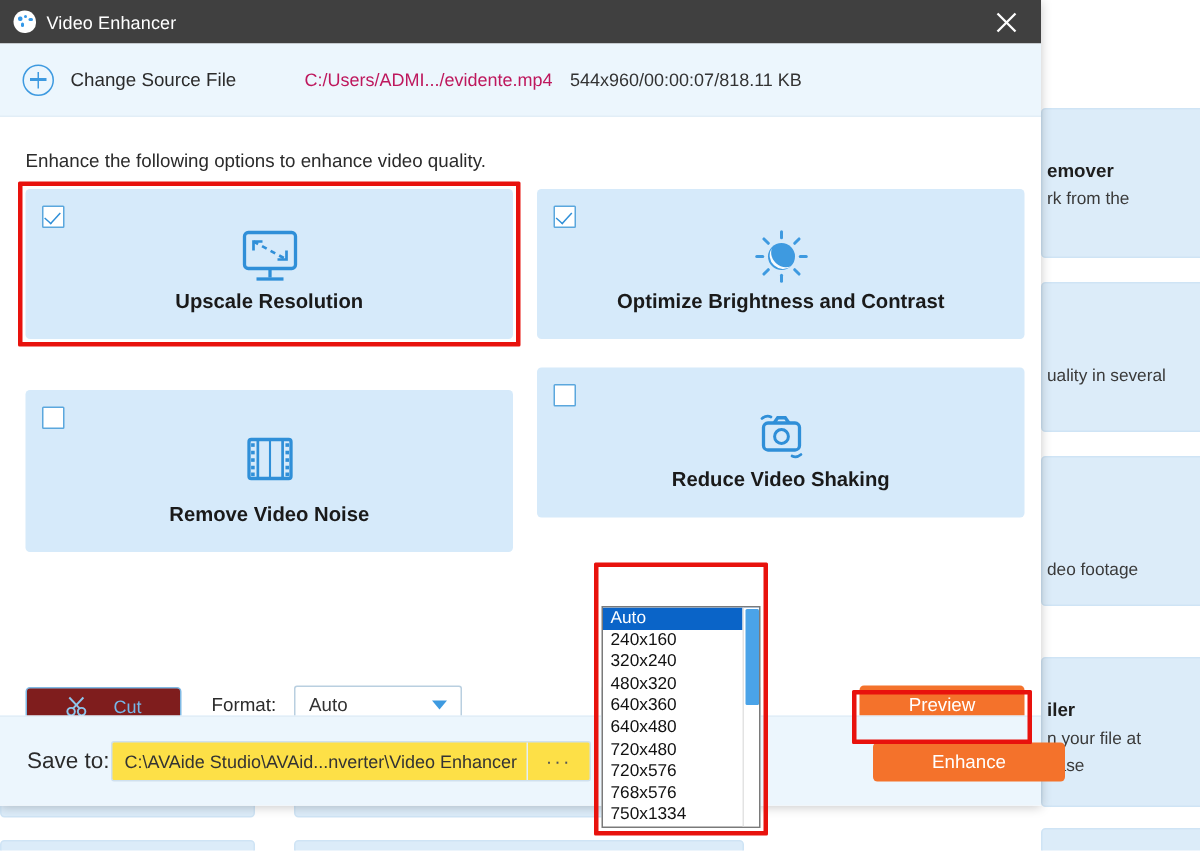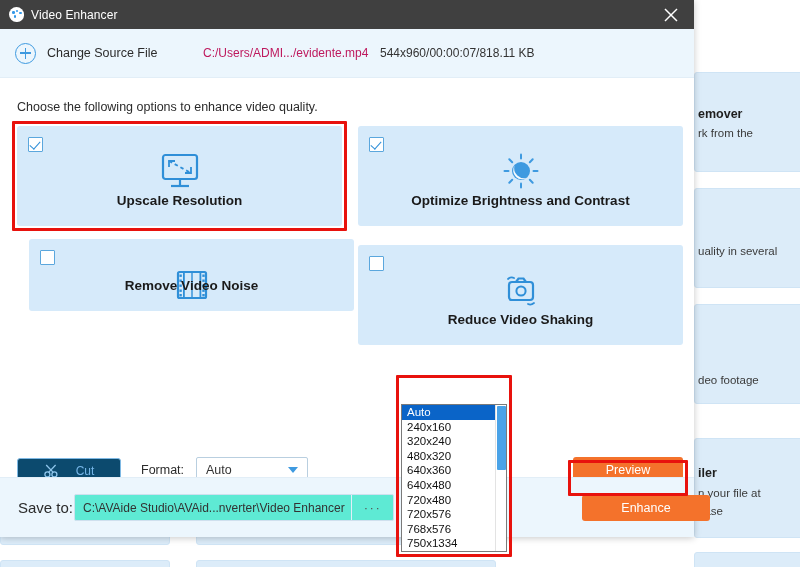--- a/index.html
+++ b/index.html
@@ -158,21 +158,21 @@
     border-radius: 1px;
     pointer-events: none;
     z-index: 40;
   }
 
   
   .cut-btn {
     position: absolute; left: 17px; top: 380px;
     width: 104px; height: 26px;
     border: 1px solid #7fb9e4; border-radius: 3px;
-    background: #0c4a6e;
+    background: #7f1d1d;
     display: flex; align-items: center; justify-content: center;
     gap: 16px; cursor: pointer;
   }
   .cut-label { font-size: 12px; color: #76b6e8; }
 
   .field-label {
     position: absolute; font-size: 12.5px; color: #2b2b2b;
   }
   .combo {
     position: absolute;
@@ -250,21 +250,21 @@
     height: 60px; background: #ecf6fd;
     border-top: 1px solid #e2eef7;
   }
   .save-label {
     position: absolute; left: 18px; top: 21px;
     font-size: 15px; color: #2b2b2b;
   }
   .save-path-box {
     position: absolute; left: 74px; top: 16px;
     width: 320px; height: 27px;
-    background: #5eead4;
+    background: #fde047;
     border: 1px solid #cfe0ee;
     border-radius: 2px;
   }
   .save-path-text {
     position: absolute; left: 8px; top: 50%;
     transform: translateY(-50%);
     font-size: 12px; color: #333333;
     white-space: nowrap;
   }
   .save-browse {
@@ -331,21 +331,21 @@
 
     <div class="sourcebar">
       <div class="plus-icon"></div>
       <div class="change-source-label">Change Source File</div>
       <div class="source-path">C:/Users/ADMI.../evidente.mp4</div>
       <div class="source-meta">544x960/00:00:07/818.11 KB</div>
     </div>
 
     <div class="modal-body">
 
-      <div class="instruction">Choose the following options to enhance video quality.</div>
+      <div class="instruction">Enhance the following options to enhance video quality.</div>
 
       <div class="opt-card" style="left:17px; top:48px; width:325px; height:100px;">
         <div class="opt-checkbox checked"></div>
         <div class="opt-icon">
           <svg width="44" height="40" viewBox="0 0 44 40">
             <rect x="5" y="3" width="34" height="24" rx="2.5" fill="none" stroke="#2f8fd8" stroke-width="2.2"></rect>
             <line x1="11" y1="9" x2="33" y2="21" stroke="#2f8fd8" stroke-width="1.8" stroke-dasharray="3.5,3"></line>
             <polyline points="11,15 11,9 17,9" fill="none" stroke="#2f8fd8" stroke-width="1.8"></polyline>
             <polyline points="33,15 33,21 27,21" fill="none" stroke="#2f8fd8" stroke-width="1.8"></polyline>
             <line x1="22" y1="27" x2="22" y2="33" stroke="#2f8fd8" stroke-width="2.2"></line>
@@ -370,21 +370,21 @@
               <line x1="10.3" y1="7.3" x2="13.2" y2="10.2"></line>
               <line x1="30.8" y1="27.8" x2="33.7" y2="30.7"></line>
               <line x1="33.7" y1="7.3" x2="30.8" y2="10.2"></line>
               <line x1="13.2" y1="27.8" x2="10.3" y2="30.7"></line>
             </g>
           </svg>
         </div>
         <div class="opt-label">Optimize Brightness and Contrast</div>
       </div>
 
-      <div class="opt-card" style="left:17px; top:161px; width:325px; height:72px;margin-left:12px;">
+      <div class="opt-card" style="left:17px; top:182px; width:325px; height:108px;">
         <div class="opt-checkbox"></div>
         <div class="opt-icon">
           <svg width="44" height="40" viewBox="0 0 44 40">
             <rect x="8" y="7" width="28" height="26" rx="1.5" fill="none" stroke="#2f8fd8" stroke-width="2.2"></rect>
             <rect x="13" y="7" width="1.8" height="26" fill="#2f8fd8"></rect>
             <rect x="29.5" y="7" width="1.8" height="26" fill="#2f8fd8"></rect>
             <g fill="#2f8fd8">
               <rect x="9.4" y="9.5" width="2.4" height="2.4"></rect>
               <rect x="9.4" y="14.5" width="2.4" height="2.4"></rect>
               <rect x="9.4" y="19.5" width="2.4" height="2.4"></rect>

